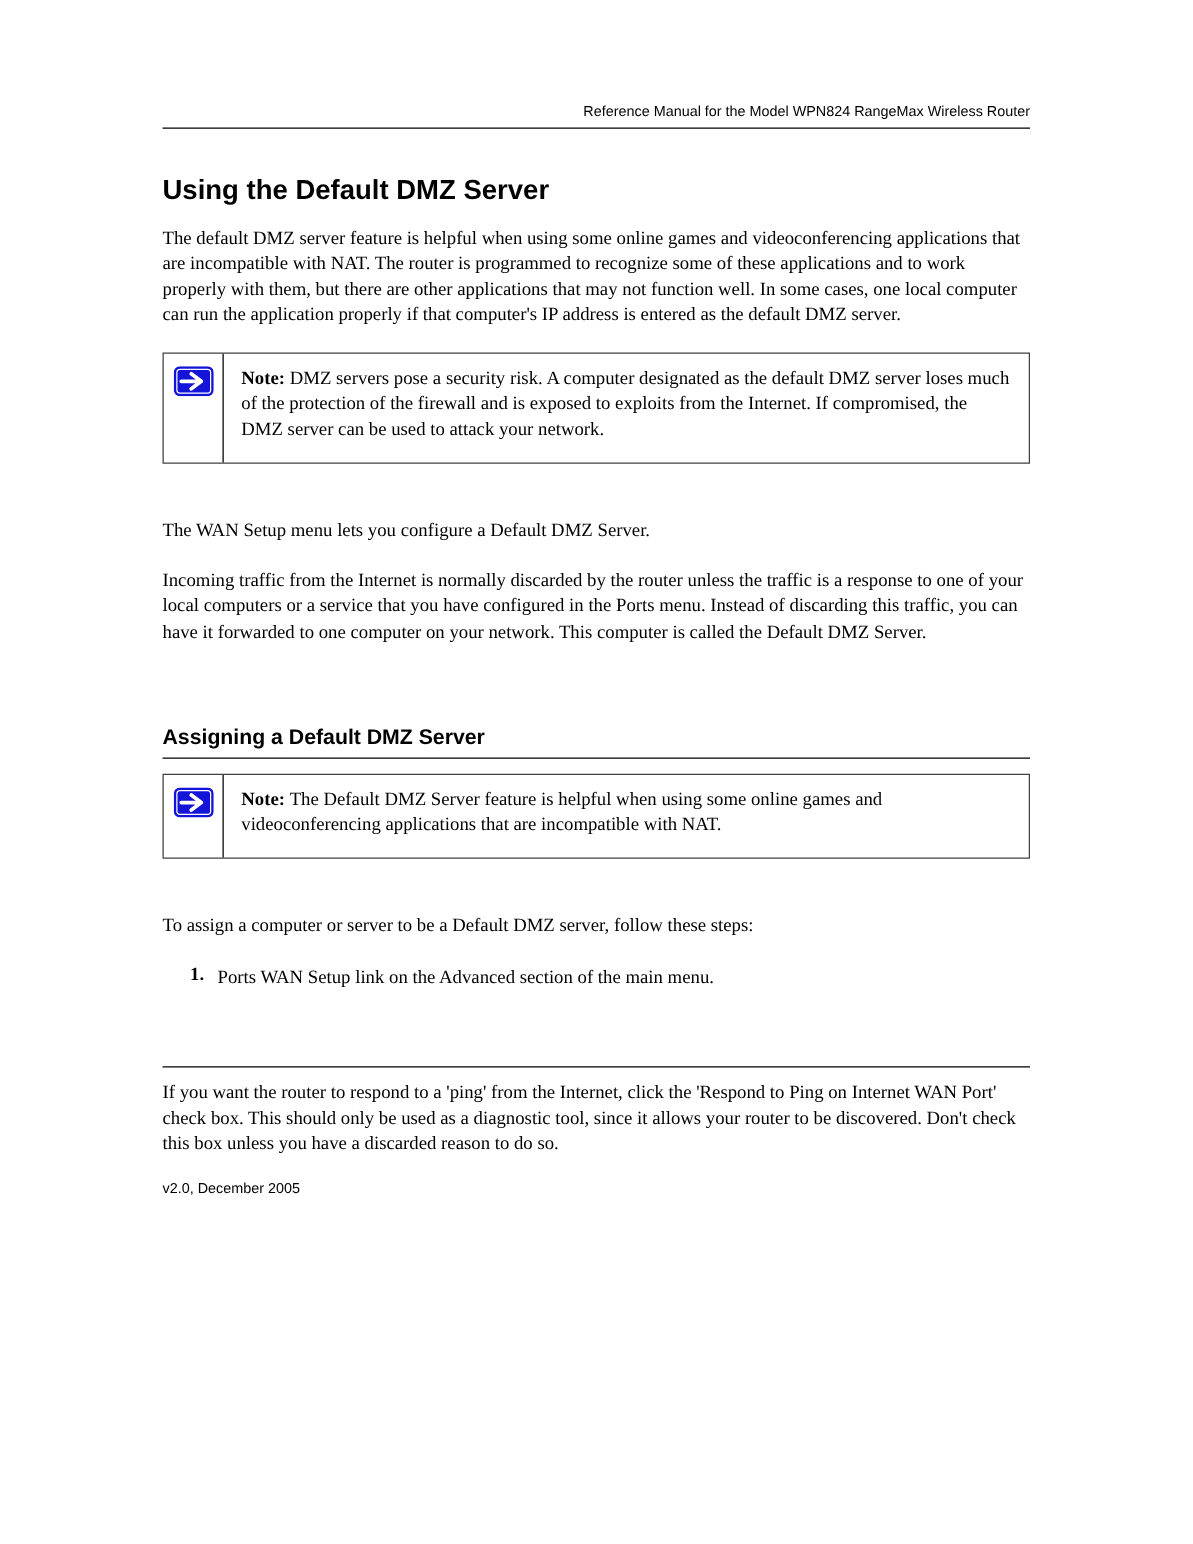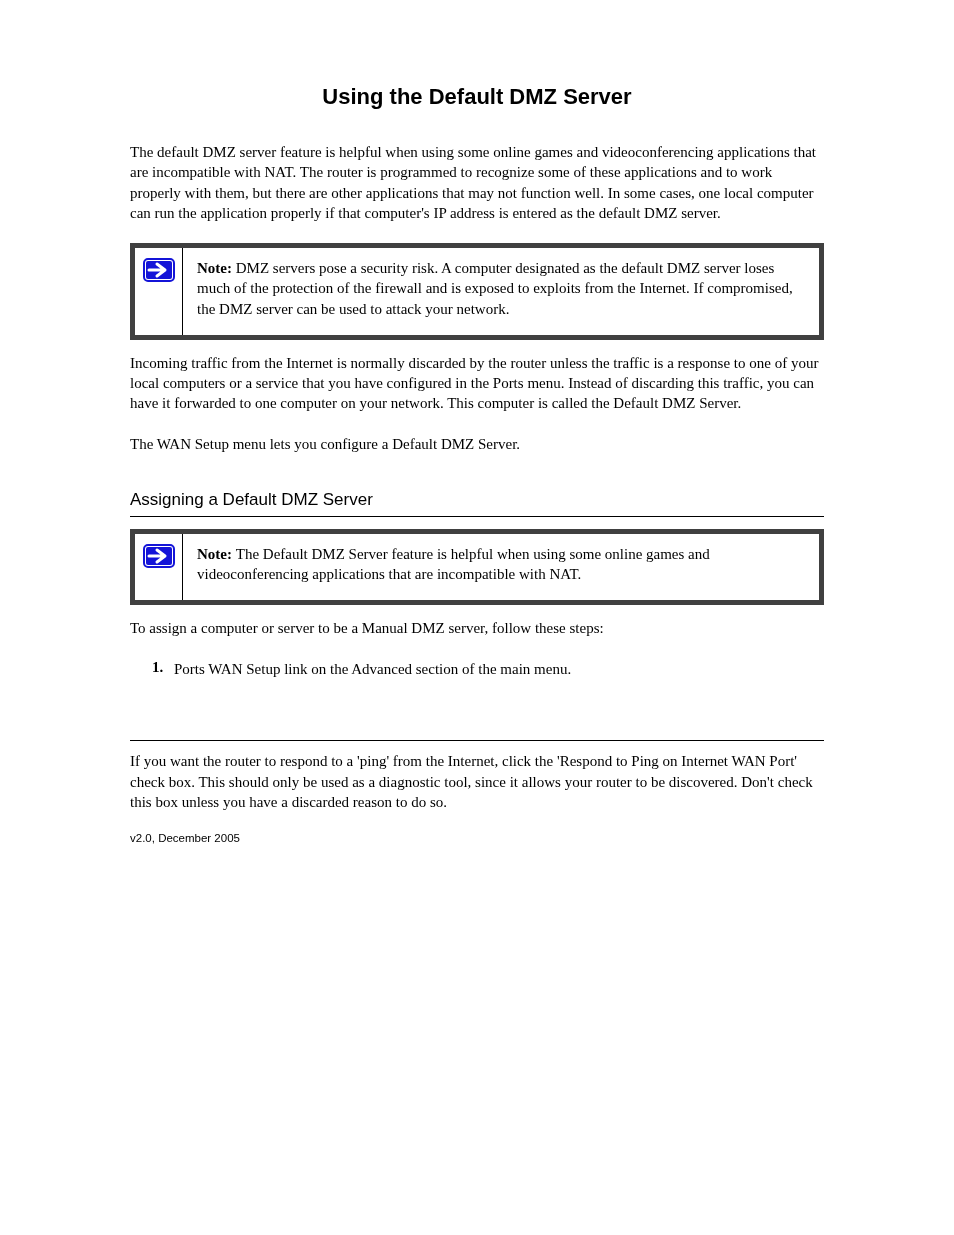--- a/index.html
+++ b/index.html
@@ -19,33 +19,32 @@
     font-family: Helvetica, Arial, sans-serif;
     text-align: right;
     padding-bottom: 6px;
     border-bottom: 1px solid #000;
     margin-bottom: 36px;
   }
   h2.section-title {
     font-family: Helvetica, Arial, sans-serif;
     font-weight: bold;
     font-size: 22px;
-    margin: 0 0 32px 0;
-    text-align: center;
+    margin: 0 0 16px 0;
   }
   p.body {
     font-size: 15px;
     line-height: 1.35;
     margin: 0 0 20px 0;
   }
   .note-box {
-    border: 5px solid #404040;
+    border: 1px solid #404040;
     display: flex;
     align-items: stretch;
-    margin: 12px 0 13px 0;
+    margin: 12px 0 44px 0;
   }
   .note-icon-cell {
     width: 48px;
     border-right: 1px solid #000;
     display: flex;
     align-items: flex-start;
     justify-content: center;
     padding: 10px 0 0 0;
     box-sizing: border-box;
   }
@@ -74,23 +73,23 @@
     line-height: 1.45;
   }
   .step-sub {
     margin-left: 44px;
     font-size: 15px;
     line-height: 1.45;
     margin-top: 6px;
   }
   h3.subheading {
     font-family: Helvetica, Arial, sans-serif;
-    font-weight: normal;
+    font-weight: bold;
     font-size: 17px;
-    margin: 36px 0 10px 0;
+    margin: 64px 0 10px 0;
     padding-bottom: 6px;
     border-bottom: 1px solid #000;
   }
   .footer {
     border-top: 1px solid #000;
     margin-top: 26px;
     padding-top: 6px;
     font-family: Helvetica, Arial, sans-serif;
     font-size: 11.5px;
     display: flex;
@@ -99,58 +98,59 @@
   svg.arrow-icon {
     width: 32px;
     height: 24px;
   }
 </style>
 </head>
 <body>
 
 <div class="page">
 
+  <div class="header-line">Reference Manual for the Model WPN824 RangeMax Wireless Router</div>
 
   <h2 class="section-title">Using the Default DMZ Server</h2>
 
   <p class="body">The default DMZ server feature is helpful when using some online games and videoconferencing applications that are incompatible with NAT. The router is programmed to recognize some of these applications and to work properly with them, but there are other applications that may not function well. In some cases, one local computer can run the application properly if that computer's IP address is entered as the default DMZ server.</p>
 
   <div class="note-box">
     <div class="note-icon-cell">
       <svg class="arrow-icon" viewBox="0 0 32 24">
         <rect x="1" y="1" width="30" height="22" rx="4" ry="4" fill="#fff" stroke="#1414d8" stroke-width="2"></rect>
         <rect x="3" y="3" width="26" height="18" rx="2" ry="2" fill="#1414d8"></rect>
         <path d="M6 12 L18 12 M14 6 L22 12 L14 18" fill="none" stroke="#fff" stroke-width="3" stroke-linecap="round" stroke-linejoin="round"></path>
       </svg>
     </div>
     <div class="note-text-cell">
       <span class="label">Note: </span><span>DMZ servers pose a security risk. A computer designated as the default DMZ server loses much of the protection of the firewall and is exposed to exploits from the Internet. If compromised, the DMZ server can be used to attack your network.</span>
     </div>
   </div>
 
+  <p class="body">The WAN Setup menu lets you configure a Default DMZ Server.</p>
+
   <p class="body">Incoming traffic from the Internet is normally discarded by the router unless the traffic is a response to one of your local computers or a service that you have configured in the Ports menu. Instead of discarding this traffic, you can have it forwarded to one computer on your network. This computer is called the Default DMZ Server.</p>
-
-  <p class="body">The WAN Setup menu lets you configure a Default DMZ Server.</p>
 
   <h3 class="subheading">Assigning a Default DMZ Server</h3>
 
   <div class="note-box">
     <div class="note-icon-cell">
       <svg class="arrow-icon" viewBox="0 0 32 24">
         <rect x="1" y="1" width="30" height="22" rx="4" ry="4" fill="#fff" stroke="#1414d8" stroke-width="2"></rect>
         <rect x="3" y="3" width="26" height="18" rx="2" ry="2" fill="#1414d8"></rect>
         <path d="M6 12 L18 12 M14 6 L22 12 L14 18" fill="none" stroke="#fff" stroke-width="3" stroke-linecap="round" stroke-linejoin="round"></path>
       </svg>
     </div>
     <div class="note-text-cell">
       <span class="label">Note: </span><span>The Default DMZ Server feature is helpful when using some online games and videoconferencing applications that are incompatible with NAT.</span>
     </div>
   </div>
 
-  <p class="body">To assign a computer or server to be a Manual DMZ server, follow these steps:</p>
+  <p class="body">To assign a computer or server to be a Default DMZ server, follow these steps:</p>
 
   <div class="step-block">
     <span class="step-num">1.</span><span class="step-text">Ports WAN Setup link on the Advanced section of the main menu.</span>
   </div>
 
   <h3 class="subheading" style="border-bottom:1px solid #000; margin-top:34px;">&nbsp;</h3>
 
   <p class="body">If you want the router to respond to a 'ping' from the Internet, click the 'Respond to Ping on Internet WAN Port' check box. This should only be used as a diagnostic tool, since it allows your router to be discovered. Don't check this box unless you have a discarded reason to do so.</p>
 
   <div style="text-align:left; font-family:Helvetica,Arial,sans-serif; font-size:11.5px; margin-top:4px;">v2.0, December 2005</div>

